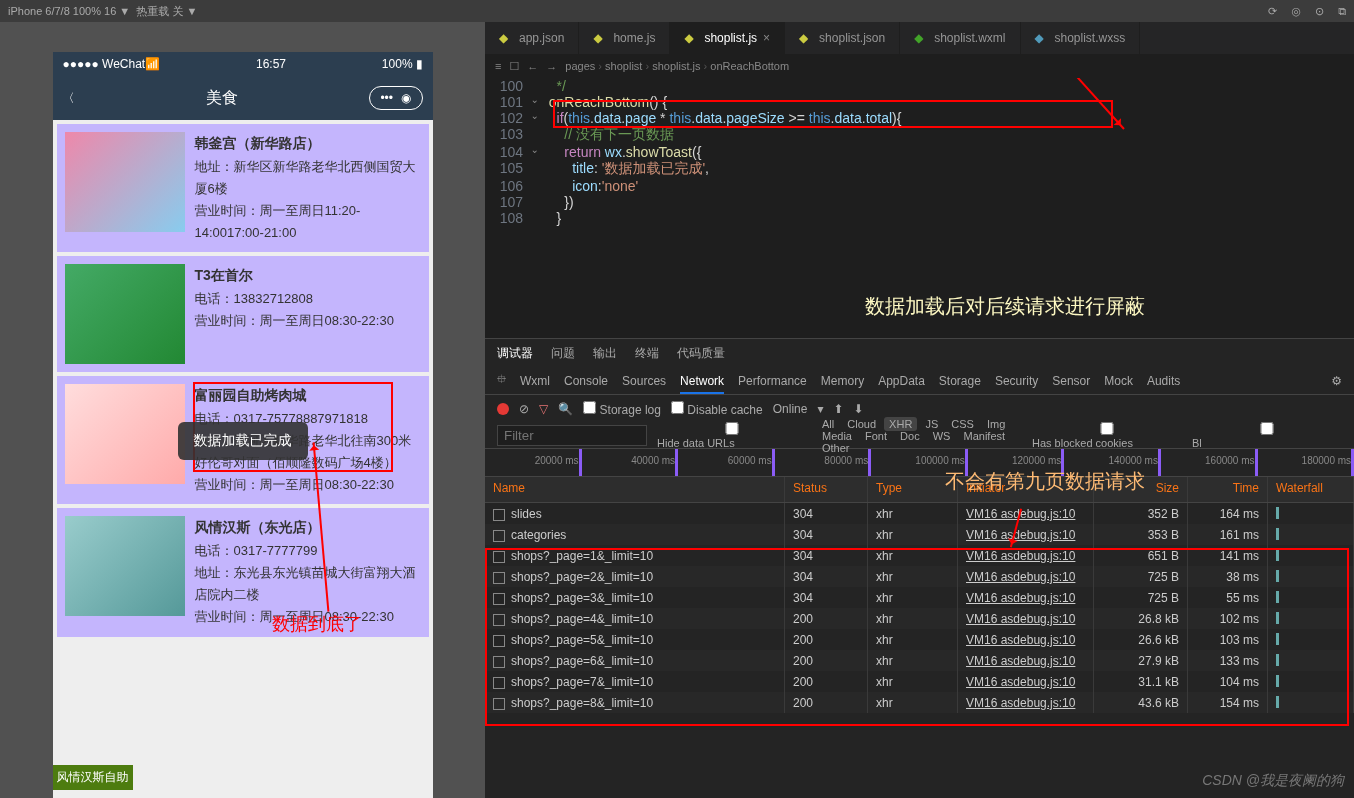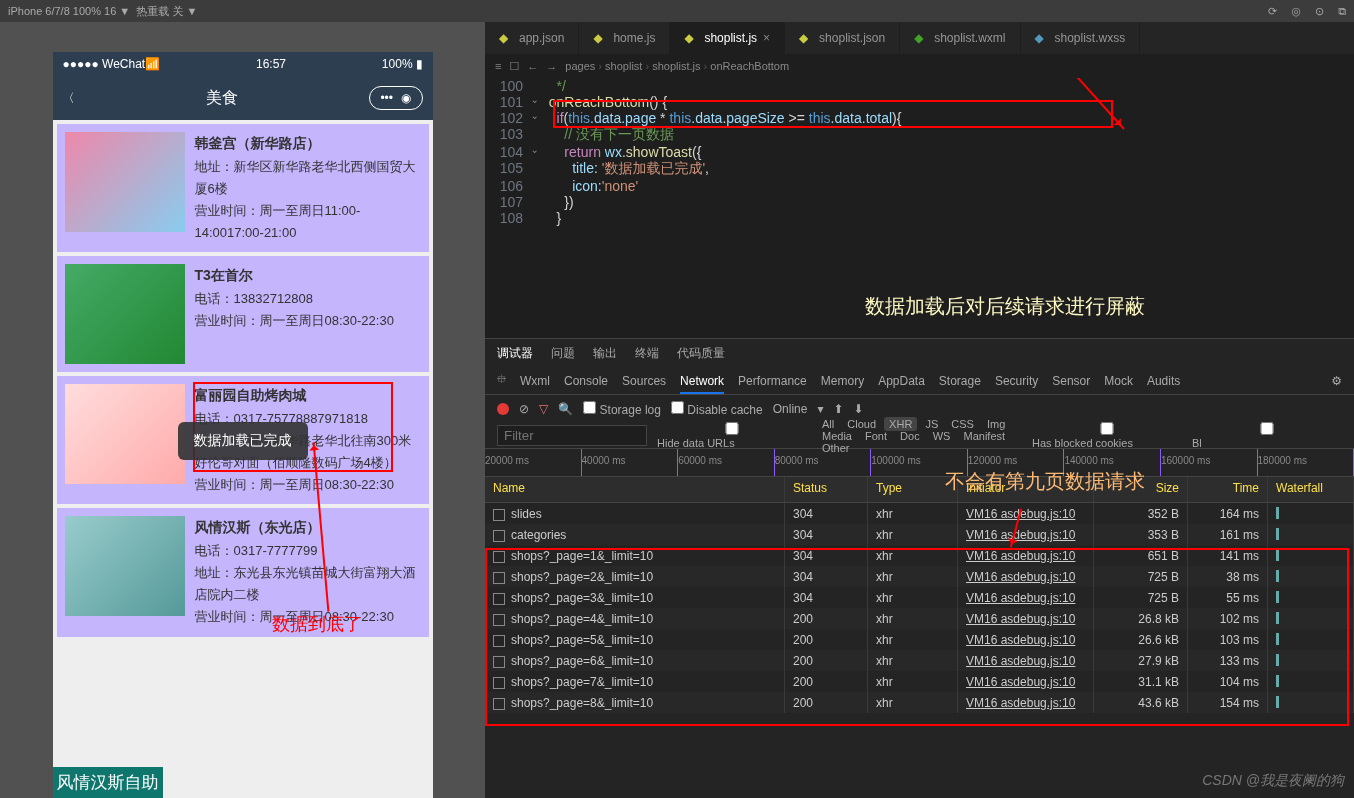--- a/index.html
+++ b/index.html
@@ -51,35 +51,35 @@
 .dt-tabs{height:28px;display:flex;align-items:center;padding:0 12px;gap:18px;font-size:12px;color:#aaa}
 .dt-tabs .t.active{color:#fff}
 .dt-sub{height:28px;display:flex;align-items:center;padding:0 12px;gap:14px;font-size:12px;color:#aaa;border-bottom:1px solid #444}
 .dt-sub .t.active{color:#fff;border-bottom:2px solid #1a73e8;padding-bottom:4px}
 .dt-controls{height:28px;display:flex;align-items:center;padding:0 12px;gap:10px;font-size:12px;color:#aaa}
 .dt-controls .rec{width:12px;height:12px;background:#e53935;border-radius:50%}
 .dt-filter{height:26px;display:flex;align-items:center;padding:0 12px;gap:10px;font-size:11px;color:#aaa;border-bottom:1px solid #444}
 .dt-filter input{background:#1e1e1e;border:1px solid #444;color:#ccc;padding:2px 6px;width:150px}
 .ftype{padding:1px 5px}.ftype.active{background:#444;border-radius:3px}
 .timeline{height:28px;display:flex;border-bottom:1px solid #444;font-size:10px;color:#888}
-.timeline div{flex:1;text-align:left;padding-top:6px;border-right:1px solid #8b5cf6}
-.net-head{height:26px;display:flex;background:#2d2d2d;font-size:12px;color:#fde047;border-bottom:1px solid #444}
+.timeline div{flex:1;text-align:right;padding-top:6px;border-right:3px solid #8b5cf6}
+.net-head{height:26px;display:flex;background:#2d2d2d;font-size:12px;color:#f97316;border-bottom:1px solid #444}
 .net-head div,.net-row div{padding:4px 8px;border-right:1px solid #3a3a3a;overflow:hidden;white-space:nowrap}
 .c-name{width:300px}.c-status{width:83px}.c-type{width:90px}.c-init{width:136px}.c-size{width:94px;text-align:right}.c-time{width:80px;text-align:right}.c-wf{flex:1}
 .net-row{height:21px;display:flex;font-size:12px;color:#ccc}
 .net-row:nth-child(even){background:#282828}
 .net-row .c-init{text-decoration:underline;color:#ccc}
 .net-row .c-name:before{content:"";display:inline-block;width:10px;height:10px;border:1px solid #888;margin-right:6px;vertical-align:middle}
 .net-body{position:relative}
 .redbox3{position:absolute;border:2px solid red;top:45px;left:0;right:5px;height:178px;pointer-events:none}
 .redtext3{position:absolute;top:-35px;left:460px;color:#fdba74;font-size:20px;font-family:"KaiTi",serif}
 .arrow3{position:absolute;top:5px;left:530px;width:2px;height:40px;background:red;transform:rotate(15deg)}
 .arrow3:after{content:"";position:absolute;bottom:-2px;left:-4px;border:5px solid transparent;border-top-color:red}
 .watermark{position:absolute;bottom:8px;right:10px;color:#777;font-size:14px;font-style:italic}
-.banner{position:absolute;bottom:0;left:0;background:#0f766e;color:#fff;padding:4px;font-size:17px}
+.banner{position:absolute;bottom:8px;left:0;background:#4d7c0f;color:#fff;padding:4px;font-size:12px}
 </style>
 </head>
 <body>
 
 <div class="top-bar">
   <div class="left"><span>iPhone 6/7/8 100% 16 ▼</span>&nbsp;&nbsp;<span>热重载 关 ▼</span></div>
   <div class="icons">
     <span>⟳</span>
     <span>◎</span>
     <span>⊙</span>
@@ -104,21 +104,21 @@
               <span>◉</span>
             </span>
           </span>
       </div>
       <div id="cards">
           <div class="card c1">
             <div class="thumb"></div>
             <div class="info">
               <div class="name">韩釜宫（新华路店）</div>
               <div>地址：新华区新华路老华北西侧国贸大厦6楼</div>
-              <div>营业时间：周一至周日11:00-14:0017:00-21:00</div>
+              <div>营业时间：周一至周日11:20-14:0017:00-21:00</div>
             </div>
           </div>
           <div class="card c2">
             <div class="thumb"></div>
             <div class="info">
               <div class="name">T3在首尔</div>
               <div>电话：13832712808</div>
               <div>营业时间：周一至周日08:30-22:30</div>
             </div>
           </div>

